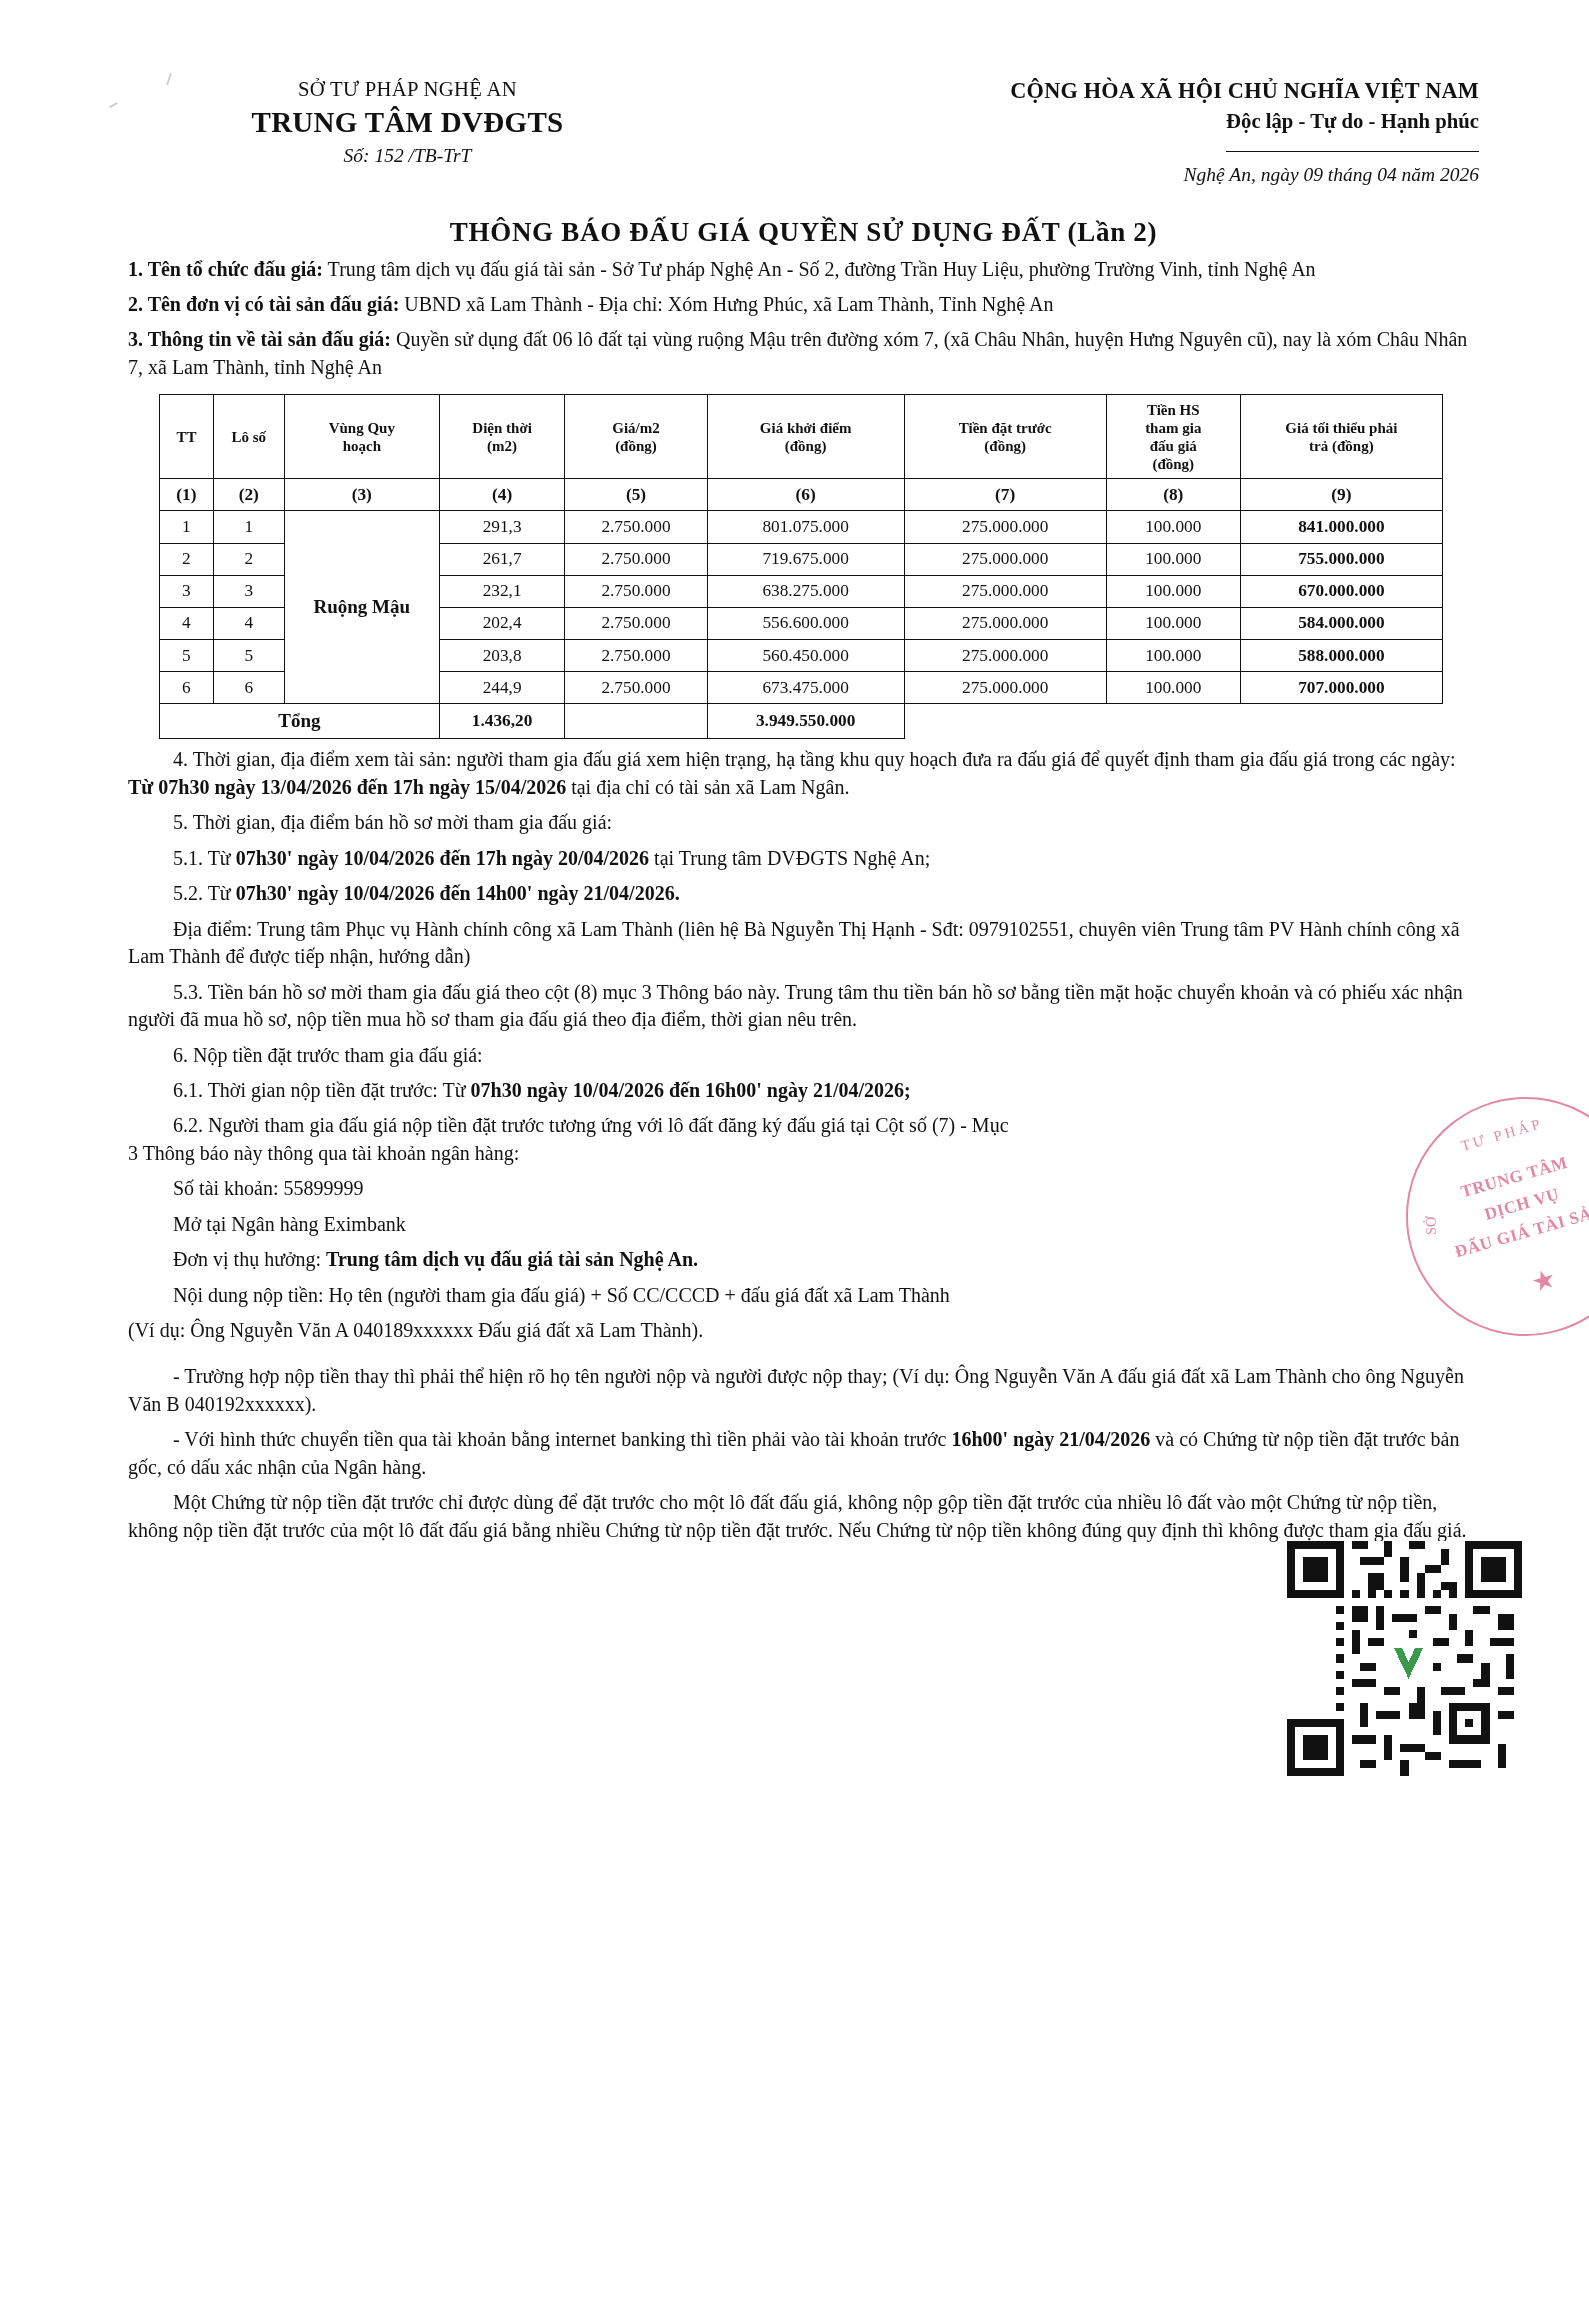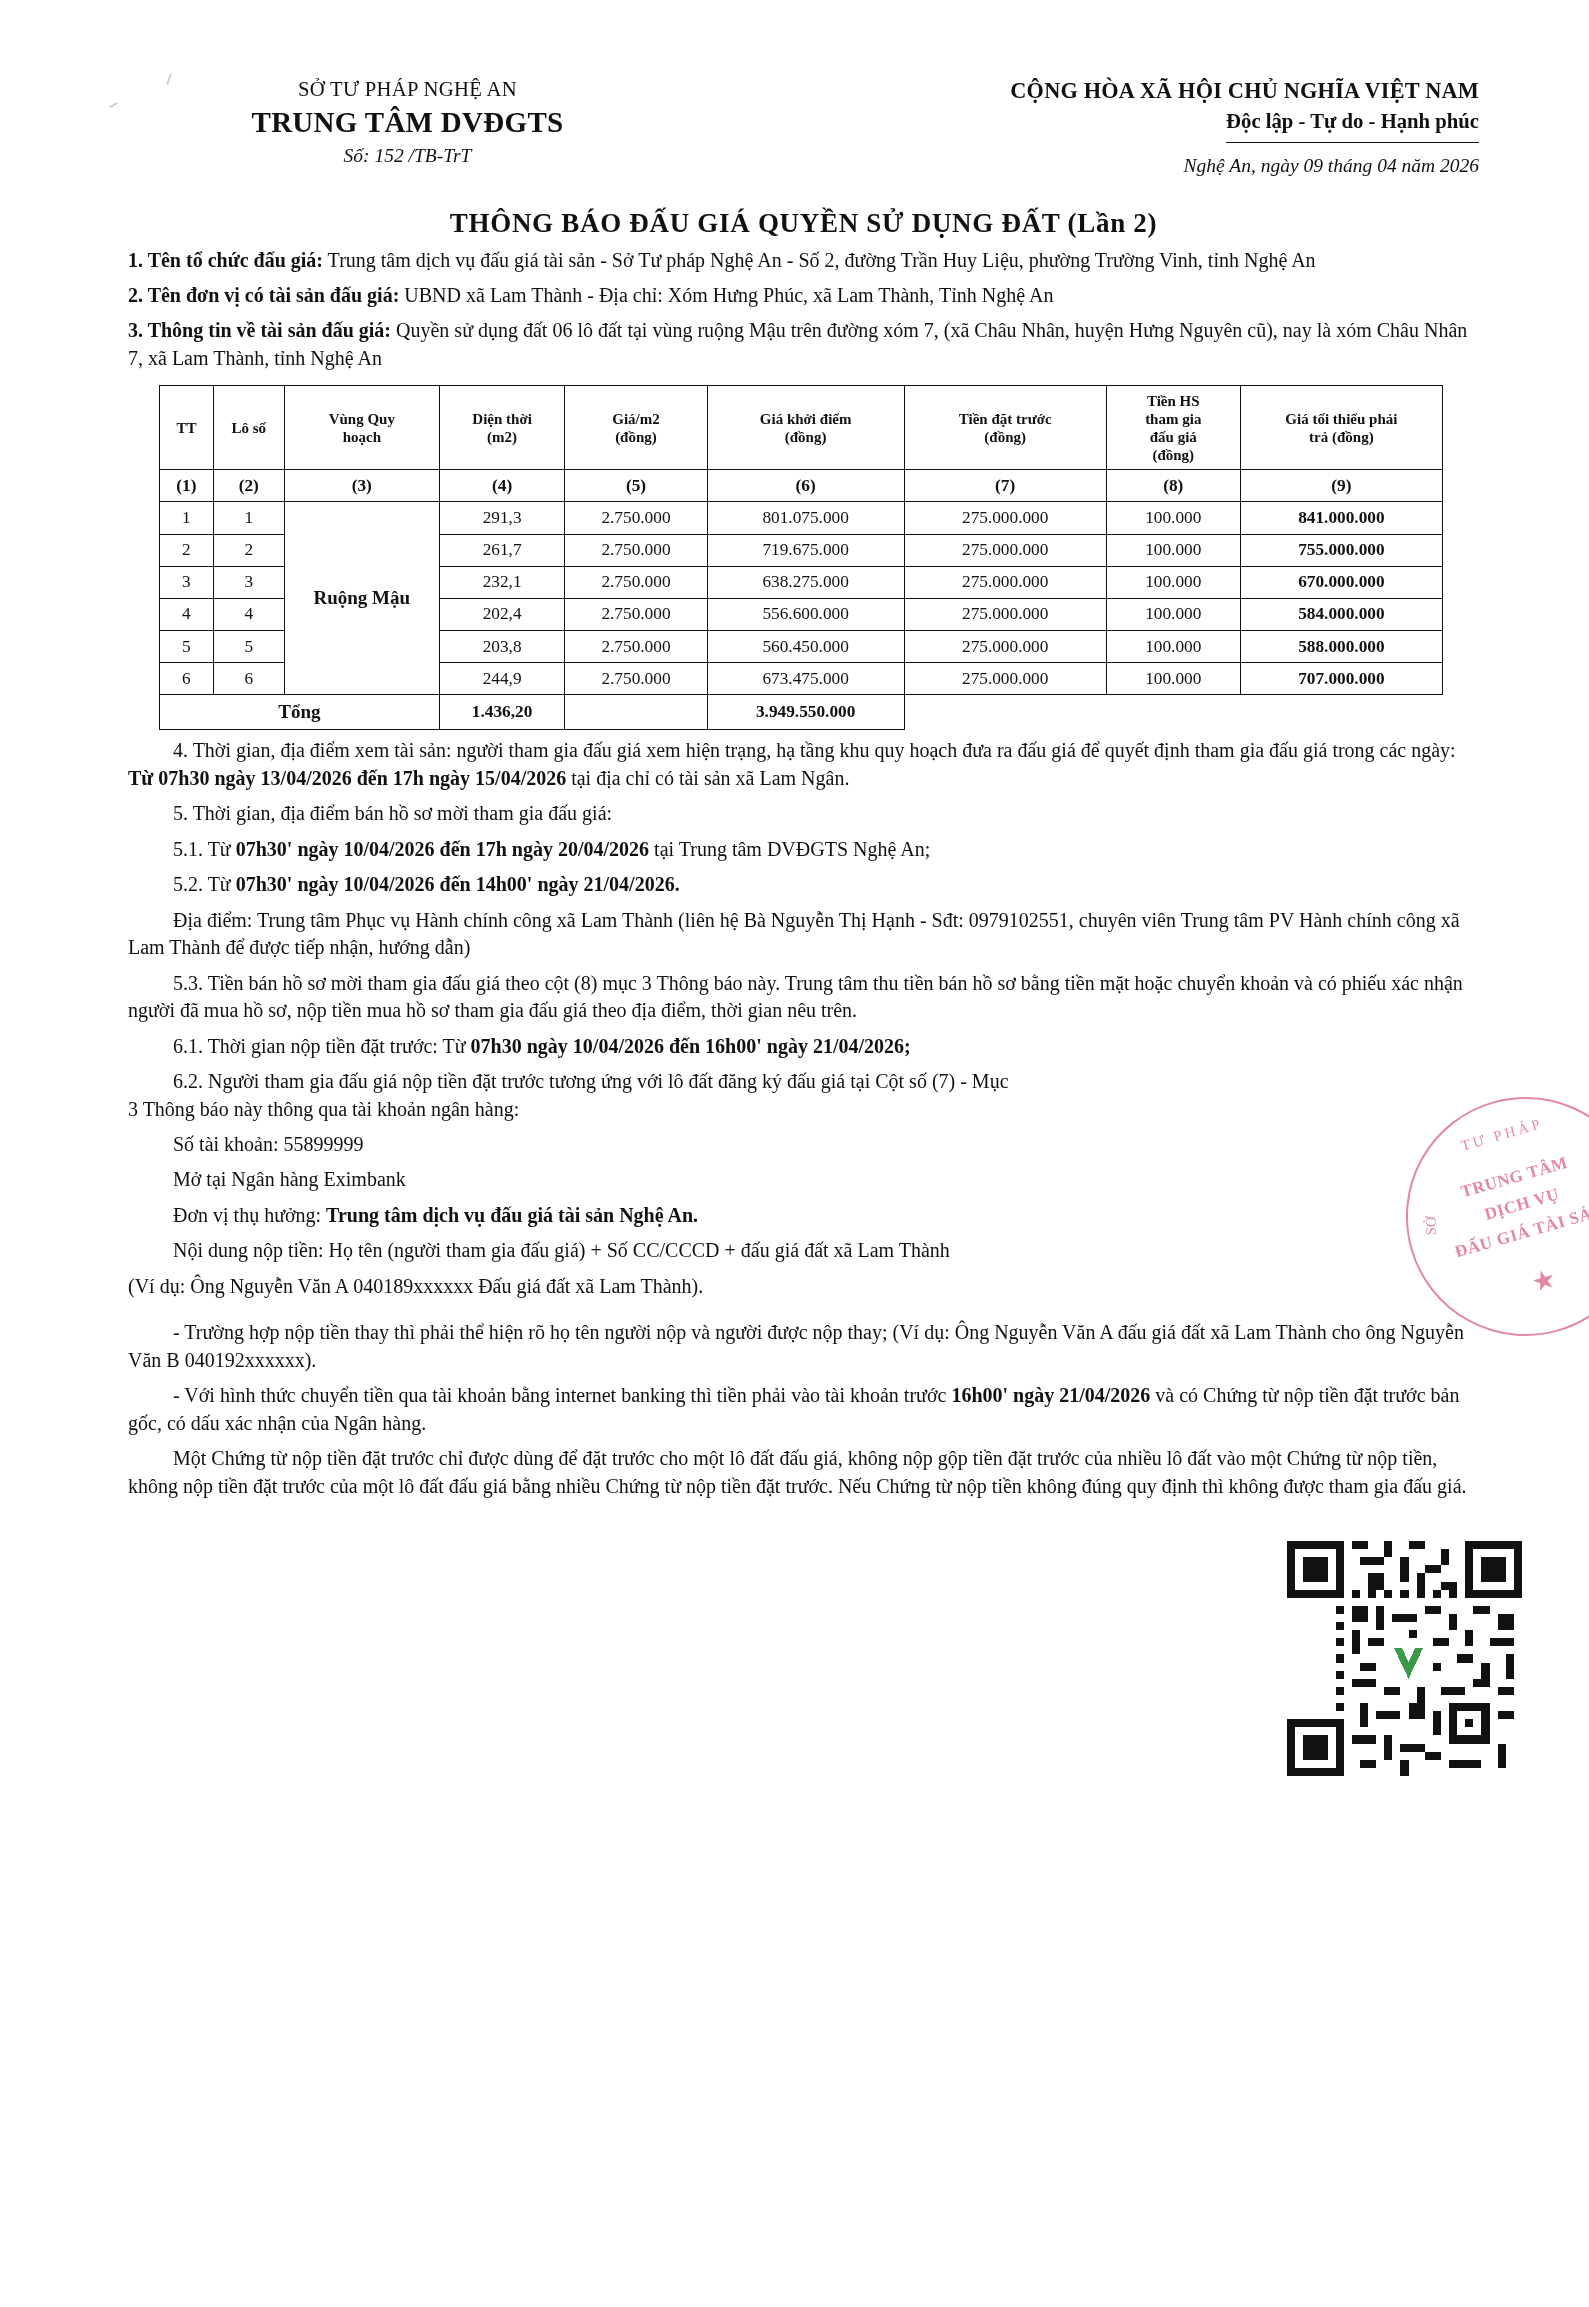--- a/index.html
+++ b/index.html
@@ -68,21 +68,21 @@
     font-weight: bold;
     letter-spacing: 0.2px;
     white-space: nowrap;
   }
   .motto {
     font-size: 20.7px;
     font-weight: bold;
     margin-top: 5.6px;
     display: inline-block;
     border-bottom: 1.1px solid #111;
-    padding-bottom: 9px;
+    padding-bottom: 18px;
   }
   .place-date {
     font-size: 19.5px;
     font-style: italic;
     margin-top: 12.3px;
   }
 
   
   .doc-title {
     text-align: center;
@@ -374,20 +374,21 @@
     <div class="para indent">5. Thời gian, địa điểm bán hồ sơ mời tham gia đấu giá:</div>
     <div class="para indent">
       <span>5.1. Từ </span><span class="b">07h30' ngày 10/04/2026 đến 17h ngày 20/04/2026</span><span> tại Trung tâm DVĐGTS Nghệ An;</span>
     </div>
     <div class="para indent">
       <span>5.2. Từ </span><span class="b">07h30' ngày 10/04/2026 đến 14h00' ngày 21/04/2026.</span>
     </div>
     <div class="para indent">Địa điểm: Trung tâm Phục vụ Hành chính công xã Lam Thành (liên hệ Bà Nguyễn Thị Hạnh - Sđt: 0979102551, chuyên viên Trung tâm PV Hành chính công xã Lam Thành để được tiếp nhận, hướng dẫn)</div>
     <div class="para indent">5.3. Tiền bán hồ sơ mời tham gia đấu giá theo cột (8) mục 3 Thông báo này. Trung tâm thu tiền bán hồ sơ bằng tiền mặt hoặc chuyển khoản và có phiếu xác nhận người đã mua hồ sơ, nộp tiền mua hồ sơ tham gia đấu giá theo địa điểm, thời gian nêu trên.</div>
 
+    <div class="para indent">6. Nộp tiền đặt trước tham gia đấu giá:</div>
     <div class="para indent">
       <span>6.1. Thời gian nộp tiền đặt trước: Từ </span><span class="b">07h30 ngày 10/04/2026 đến 16h00' ngày 21/04/2026;</span>
     </div>
     <div class="para indent" style="width:894px">6.2. Người tham gia đấu giá nộp tiền đặt trước tương ứng với lô đất đăng ký đấu giá tại Cột số (7) - Mục 3 Thông báo này thông qua tài khoản ngân hàng:</div>
     <div class="para" style="margin-left:45px; width:894px">Số tài khoản: 55899999</div>
     <div class="para" style="margin-left:45px; width:894px">Mở tại Ngân hàng Eximbank</div>
     <div class="para" style="margin-left:45px; width:894px">
       <span>Đơn vị thụ hưởng: </span><span class="b">Trung tâm dịch vụ đấu giá tài sản Nghệ An.</span>
     </div>
     <div class="para" style="margin-left:45px">Nội dung nộp tiền: Họ tên (người tham gia đấu giá) + Số CC/CCCD + đấu giá đất xã Lam Thành</div>

